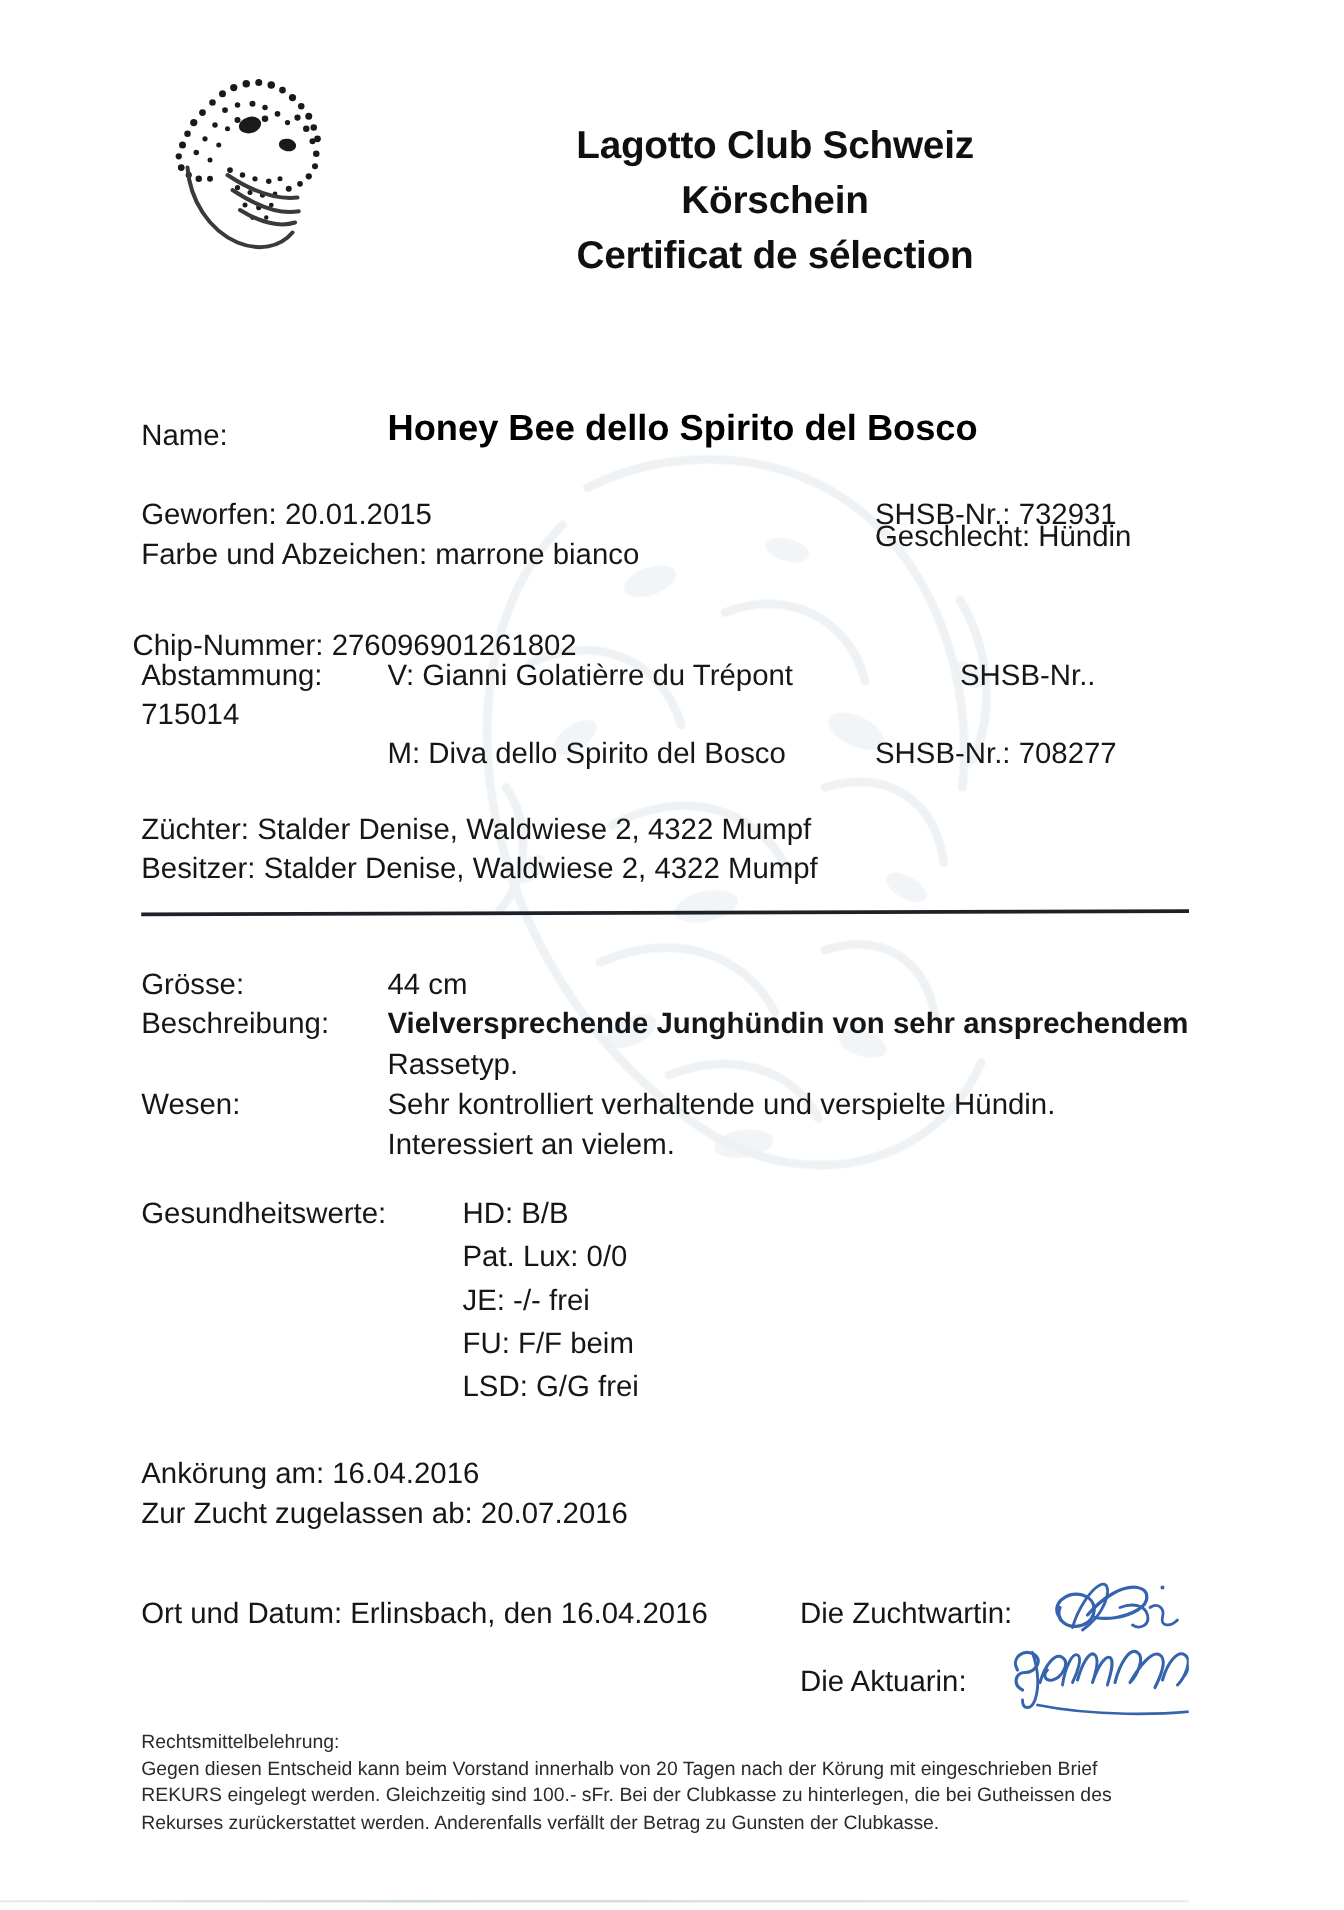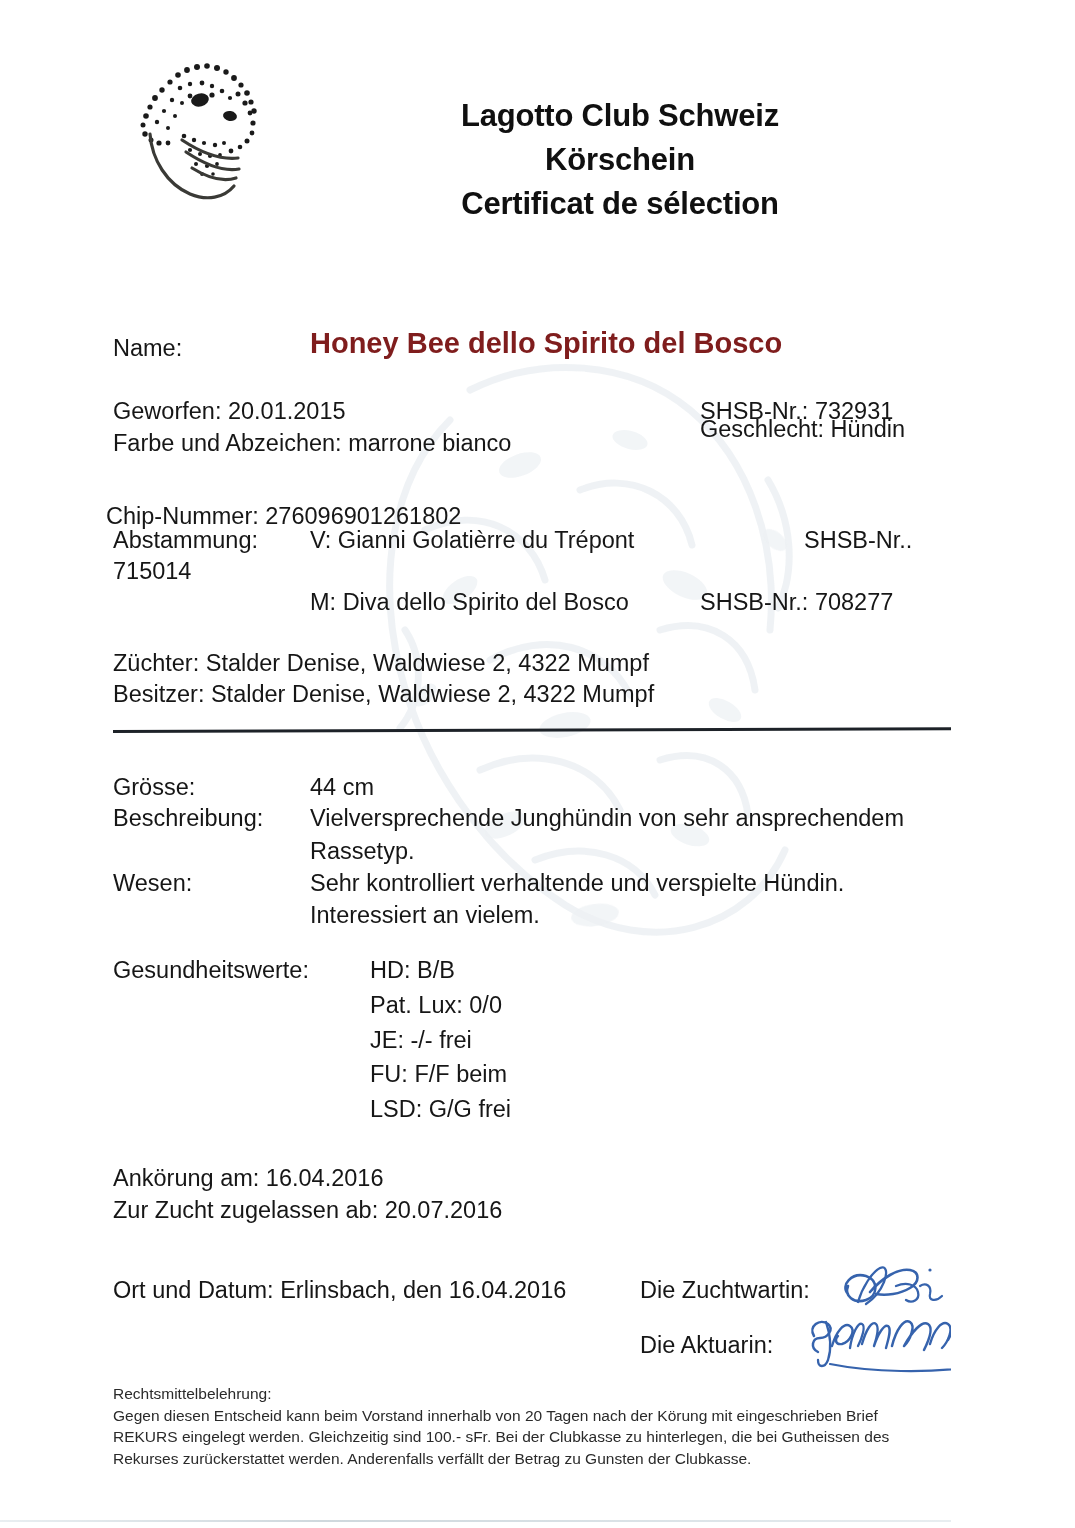--- a/index.html
+++ b/index.html
@@ -65,21 +65,21 @@
   .t {
     position: absolute;
     font-size: 23.5px;
     line-height: 30px;
     color: #161616;
     white-space: nowrap;
   }
   .big-name {
     font-size: 29px;
     font-weight: bold;
-    color: #7f1d1d;
+    color: #000000;
     text-align: right;
   }
 
   
   #divider {
     position: absolute;
     left: 113px;
     top: 730px;
     width: 843px;
     height: 3px;
@@ -236,34 +236,34 @@
   <div class="t" style="left:113px; top:396px;">Geworfen: 20.01.2015</div>
   <div class="t" style="left:113px; top:428px;">Farbe und Abzeichen: marrone bianco</div>
   <div class="t" style="left:106px; top:460px;margin-top:41px;">Chip-Nummer: 276096901261802</div>
 
   <div class="t" style="left:700px; top:396px;">SHSB-Nr.: 732931</div>
   <div class="t" style="left:700px; top:414px;">Geschlecht: Hündin</div>
 
   <div class="t" style="left:113px; top:525px;">Abstammung:</div>
   <div class="t" style="left:113px; top:556px;">715014</div>
   <div class="t" style="left:310px; top:525px;">V: Gianni Golatièrre du Trépont</div>
-  <div class="t" style="left:768px; top:525px;margin-left:36px;">SHSB-Nr..</div>
+  <div class="t" style="left:768px; top:525px;">SHSB-Nr..</div>
   <div class="t" style="left:310px; top:587px;">M: Diva dello Spirito del Bosco</div>
   <div class="t" style="left:700px; top:587px;">SHSB-Nr.: 708277</div>
 
   <div class="t" style="left:113px; top:648px;">Züchter: Stalder Denise, Waldwiese 2, 4322 Mumpf</div>
   <div class="t" style="left:113px; top:679px;">Besitzer: Stalder Denise, Waldwiese 2, 4322 Mumpf</div>
 
   <div id="divider"></div>
 
   <div class="t" style="left:113px; top:772px;">Grösse:</div>
   <div class="t" style="left:310px; top:772px;">44 cm</div>
 
   <div class="t" style="left:113px; top:803px;">Beschreibung:</div>
-  <div class="t" style="left:310px; top:803px;">Vielversprechende Junghündin von sehr ansprechendem</div>
+  <div class="t" style="left:310px; top:803px;font-weight:bold;">Vielversprechende Junghündin von sehr ansprechendem</div>
   <div class="t" style="left:310px; top:836px;">Rassetyp.</div>
 
   <div class="t" style="left:113px; top:868px;">Wesen:</div>
   <div class="t" style="left:310px; top:900px;">Interessiert an vielem.</div>
   <div class="t" style="left:310px; top:868px;">Sehr kontrolliert verhaltende und verspielte Hündin.</div>
 
   <div class="t" style="left:113px; top:955px;">Gesundheitswerte:</div>
   <div class="t" style="left:370px; top:955px;">HD: B/B</div>
   <div class="t" style="left:370px; top:990px;">Pat. Lux: 0/0</div>
   <div class="t" style="left:370px; top:1025px;">JE: -/- frei</div>

